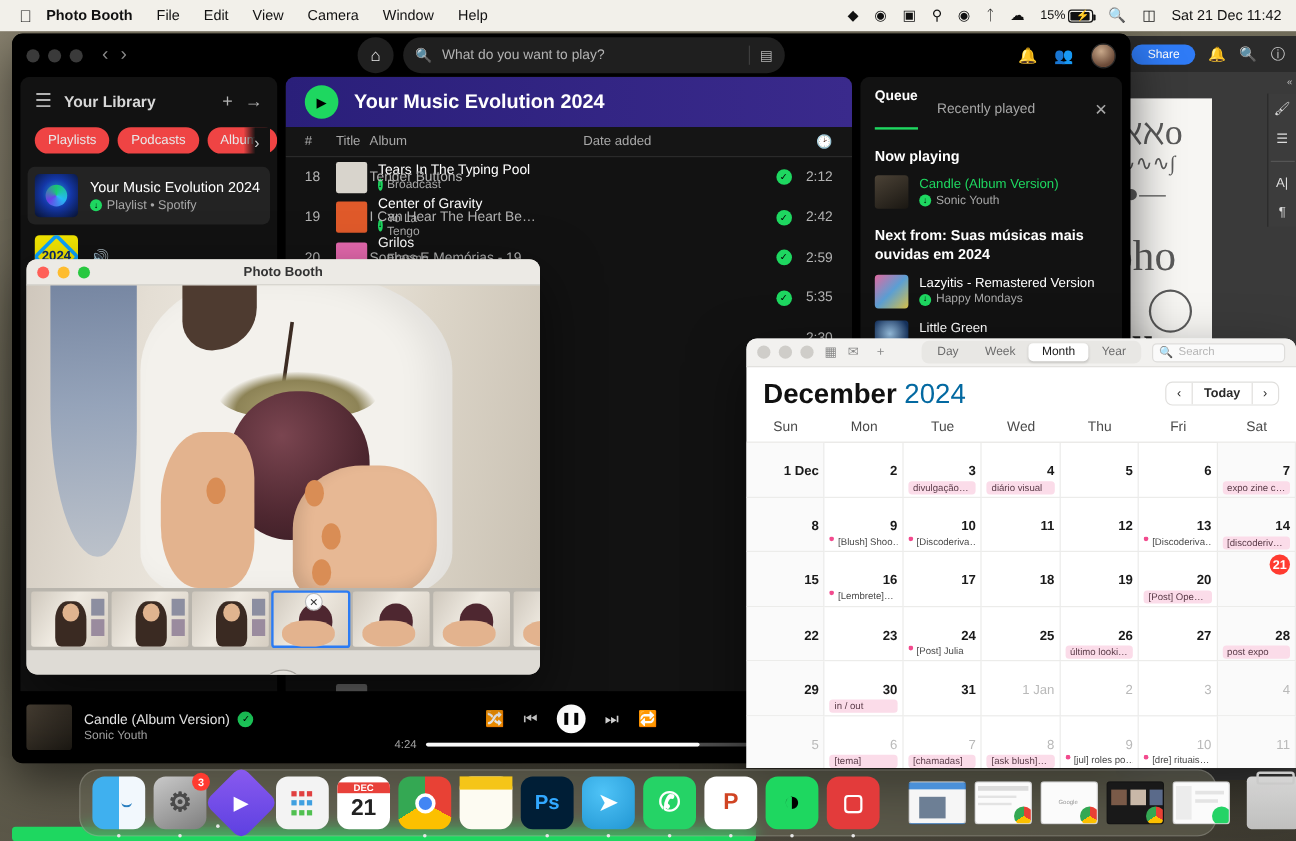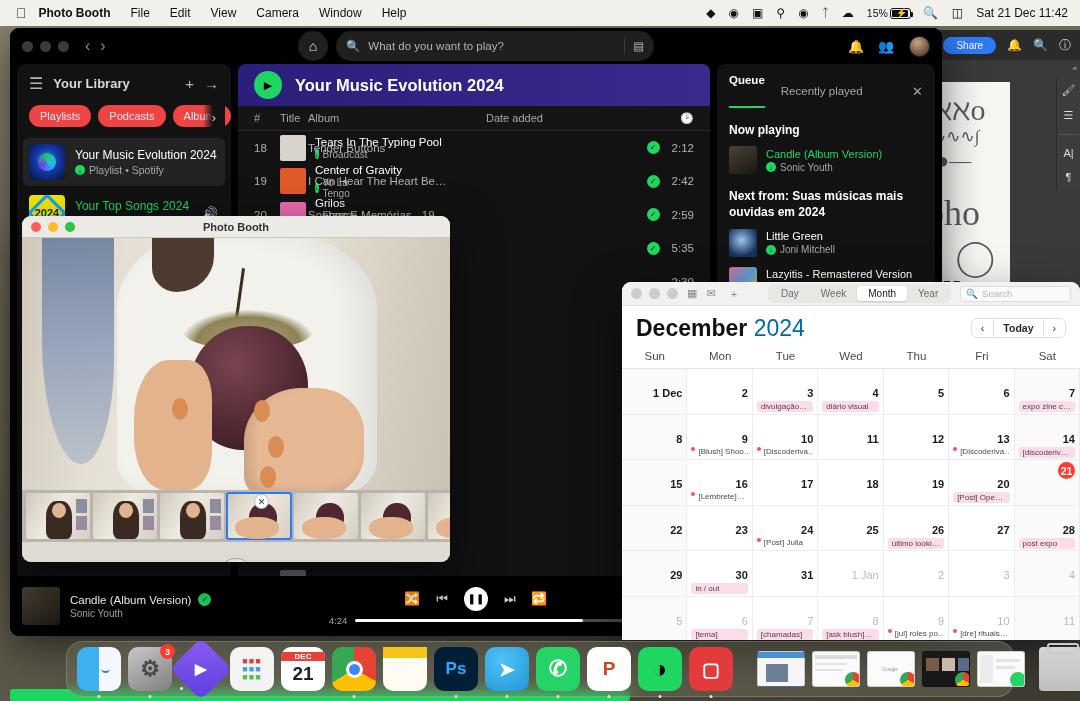--- a/index.html
+++ b/index.html
@@ -376,27 +376,20 @@
           <div class="plmeta">
             <div class="pltitle">Your Music Evolution 2024</div>
             <div class="plsub">
               <span class="dlbadge">↓</span>
               <span>Playlist • Spotify</span>
             </div>
           </div>
         </div>
         <div class="plrow">
           <div class="plart art-top"></div>
-          <div class="plmeta">
-            <div class="pltitle green">Your Top Songs 2024</div>
-            <div class="plsub">
-              <span class="dlbadge">↓</span>
-              <span>Playlist • Spotify</span>
-            </div>
-          </div>
           <span class="spkr">🔊</span>
         </div>
       </div>
 
       <div id="sp-main">
         <div id="pl-hero">
           <div class="playbtn">▶</div>
           <div class="h1">Your Music Evolution 2024</div>
         </div>
         <div id="pl-cols">
@@ -604,36 +597,36 @@
           <div style="min-width:0;flex:1;">
             <div class="qname green">Candle (Album Version)</div>
             <div class="qsub">
               <span class="dlbadge">↓</span>
               <span>Sonic Youth</span>
             </div>
           </div>
         </div>
         <div class="qsec">Next from: Suas músicas mais ouvidas em 2024</div>
         <div class="qrow">
+          <div class="qart" style="background:linear-gradient(135deg,#e06aa0,#5b9fd4 50%,#d8c24a);"></div>
+          <div style="min-width:0;flex:1;">
+            <div class="qname">Lazyitis - Remastered Version</div>
+            <div class="qsub">
+              <span class="dlbadge">↓</span>
+              <span>Happy Mondays</span>
+            </div>
+          </div>
+        </div>
+        <div class="qrow">
           <div class="qart" style="background:radial-gradient(circle at 45% 40%,#9ec7e8,#15325e 70%);"></div>
           <div style="min-width:0;flex:1;">
             <div class="qname">Little Green</div>
             <div class="qsub">
               <span class="dlbadge">↓</span>
               <span>Joni Mitchell</span>
-            </div>
-          </div>
-        </div>
-        <div class="qrow">
-          <div class="qart" style="background:linear-gradient(135deg,#e06aa0,#5b9fd4 50%,#d8c24a);"></div>
-          <div style="min-width:0;flex:1;">
-            <div class="qname">Lazyitis - Remastered Version</div>
-            <div class="qsub">
-              <span class="dlbadge">↓</span>
-              <span>Happy Mondays</span>
             </div>
           </div>
         </div>
       </div>
     </div>
 
     <div id="sp-player">
       <div class="nowart"></div>
       <div class="nowmeta">
         <div class="nowtitle">

